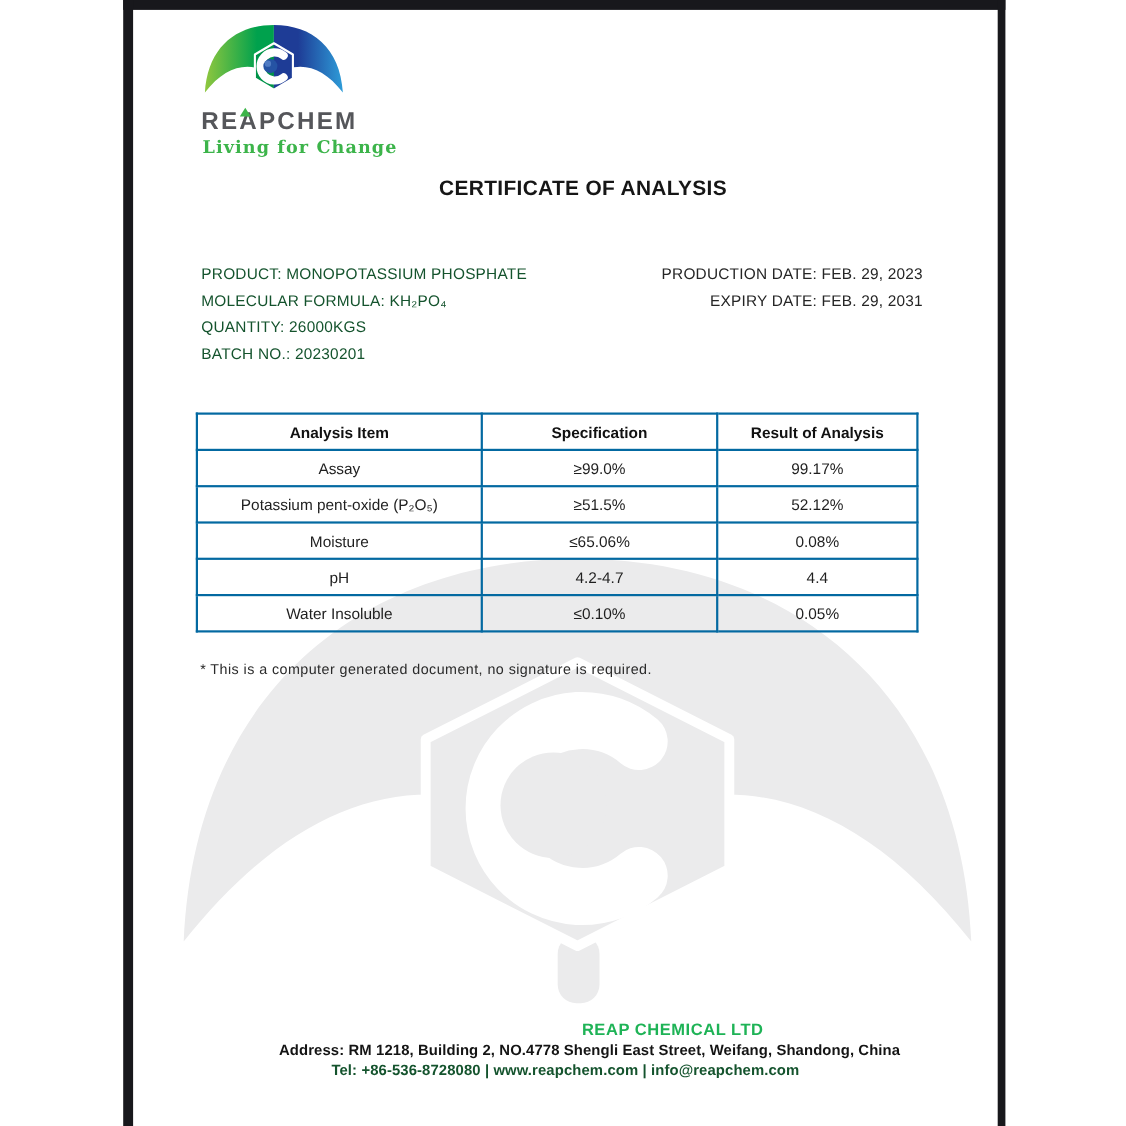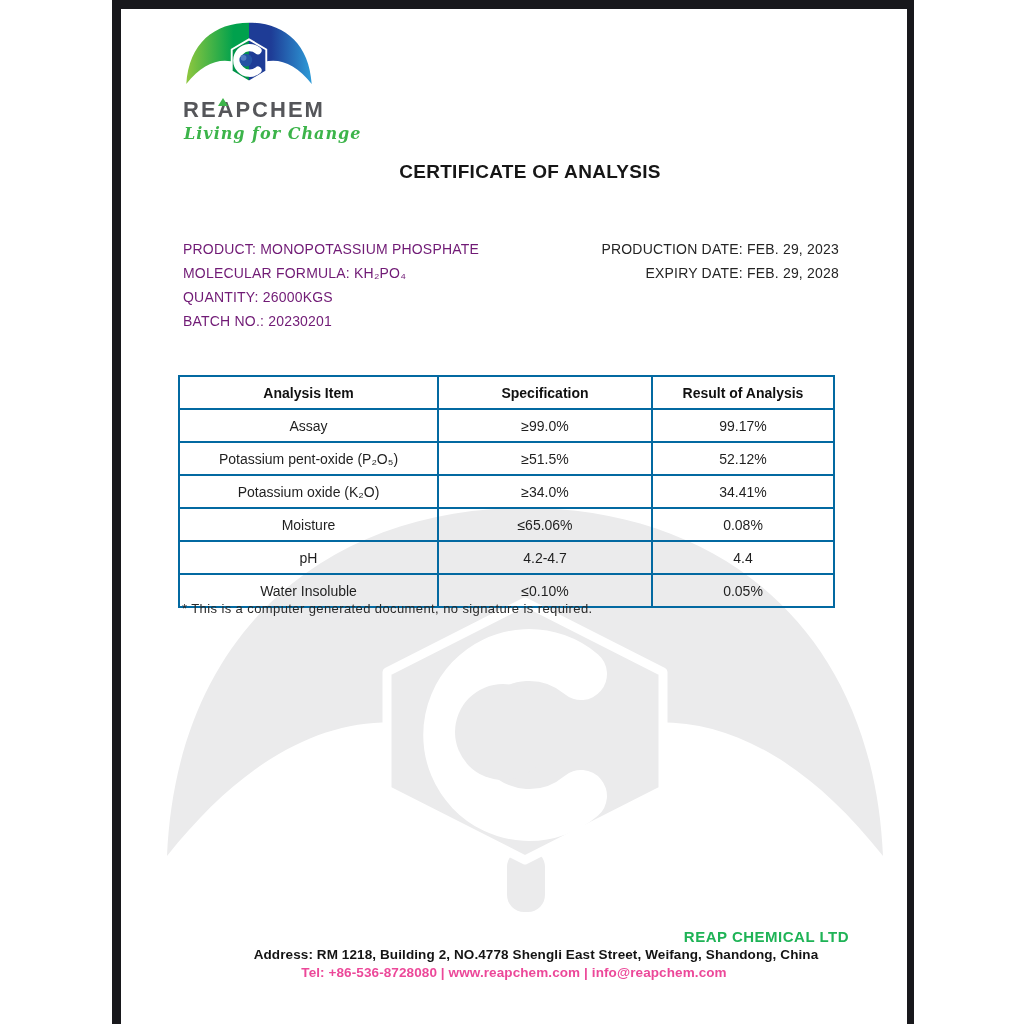--- a/index.html
+++ b/index.html
@@ -29,31 +29,31 @@
     font-size:22px;font-weight:700;color:#55565a;letter-spacing:2px;
   }
   .a-accent{
     position:absolute;left:97px;top:89px;width:0;height:0;z-index:3;
     border-left:5px solid transparent;border-right:5px solid transparent;
     border-bottom:8px solid #3db54a;
   }
   .tagline{
     position:absolute;left:63px;top:115px;width:260px;
     font-family:"DejaVu Serif","Liberation Serif",serif;
-    font-style:italic;font-weight:700;font-size:16px;color:#3cb44a;letter-spacing:1px;
+    font-weight:700;font-size:16px;color:#3cb44a;letter-spacing:1px;
   }
 
   .doc-title{
     position:absolute;left:0;top:136px;width:100%;margin:16px;
     text-align:center;font-size:19px;font-weight:700;color:#161616;letter-spacing:.3px;
   }
 
   .product-block{
     position:absolute;left:62px;top:228px;
-    font-size:14px;color:#701a75;line-height:24px;letter-spacing:.2px;
+    font-size:14px;color:#14532d;line-height:24px;letter-spacing:.2px;
   }
   .date-block{
     position:absolute;right:68px;top:228px;text-align:right;
     font-size:14px;color:#252525;line-height:24px;letter-spacing:.2px;
   }
 
   table.analysis{
     position:absolute;left:57px;top:366px;width:655px;
     border-collapse:collapse;table-layout:fixed;background:transparent;
     font-size:14px;color:#1f1f1f;
@@ -63,30 +63,30 @@
     height:31px;padding:0 4px;background:transparent;
   }
   table.analysis th{font-weight:700;color:#111;}
 
   .footnote{
     position:absolute;left:61px;top:592px;
     font-size:13px;color:#2a2a2a;letter-spacing:.4px;
   }
 
   .footer-company{
-    position:absolute;left:408px;top:919px;width:320px;text-align:right;
+    position:absolute;left:408px;top:919px;width:320px;text-align:left;
     font-size:15px;font-weight:700;color:#1eb356;letter-spacing:.5px;
   }
   .footer-address{
     position:absolute;left:0;top:938px;width:100%;text-align:center;
     font-size:13.5px;font-weight:700;color:#141414;letter-spacing:.1px;margin-left:22px;
   }
   .footer-contact{
     position:absolute;left:0;top:956px;width:100%;text-align:center;
-    font-size:13.5px;font-weight:700;color:#ec4899;letter-spacing:.1px;
+    font-size:13.5px;font-weight:700;color:#14532d;letter-spacing:.1px;
   }
 </style>
 </head>
 <body>
 
 <div class="page">
 
   <div class="layer wm">
     <div class="watermark">
       <svg width="724" height="420" viewBox="0 0 724 420" xmlns="http://www.w3.org/2000/svg">
@@ -145,21 +145,21 @@
 
     <div class="product-block">
       <div>PRODUCT: MONOPOTASSIUM PHOSPHATE</div>
       <div>MOLECULAR FORMULA: KH₂PO₄</div>
       <div>QUANTITY: 26000KGS</div>
       <div>BATCH NO.: 20230201</div>
     </div>
 
     <div class="date-block">
       <div>PRODUCTION DATE: FEB. 29, 2023</div>
-      <div>EXPIRY DATE: FEB. 29, 2028</div>
+      <div>EXPIRY DATE: FEB. 29, 2031</div>
     </div>
 
     <table class="analysis">
       <colgroup>
         <col style="width:259px">
           <col style="width:214px">
           <col style="width:182px">
       </colgroup>
       <thead>
         <tr>
@@ -173,25 +173,20 @@
           <td>Assay</td>
           <td>≥99.0%</td>
           <td>99.17%</td>
         </tr>
         <tr>
           <td>Potassium pent-oxide (P₂O₅)</td>
           <td>≥51.5%</td>
           <td>52.12%</td>
         </tr>
         <tr>
-          <td>Potassium oxide (K₂O)</td>
-          <td>≥34.0%</td>
-          <td>34.41%</td>
-        </tr>
-        <tr>
           <td>Moisture</td>
           <td>≤65.06%</td>
           <td>0.08%</td>
         </tr>
         <tr>
           <td>pH</td>
           <td>4.2-4.7</td>
           <td>4.4</td>
         </tr>
         <tr>

